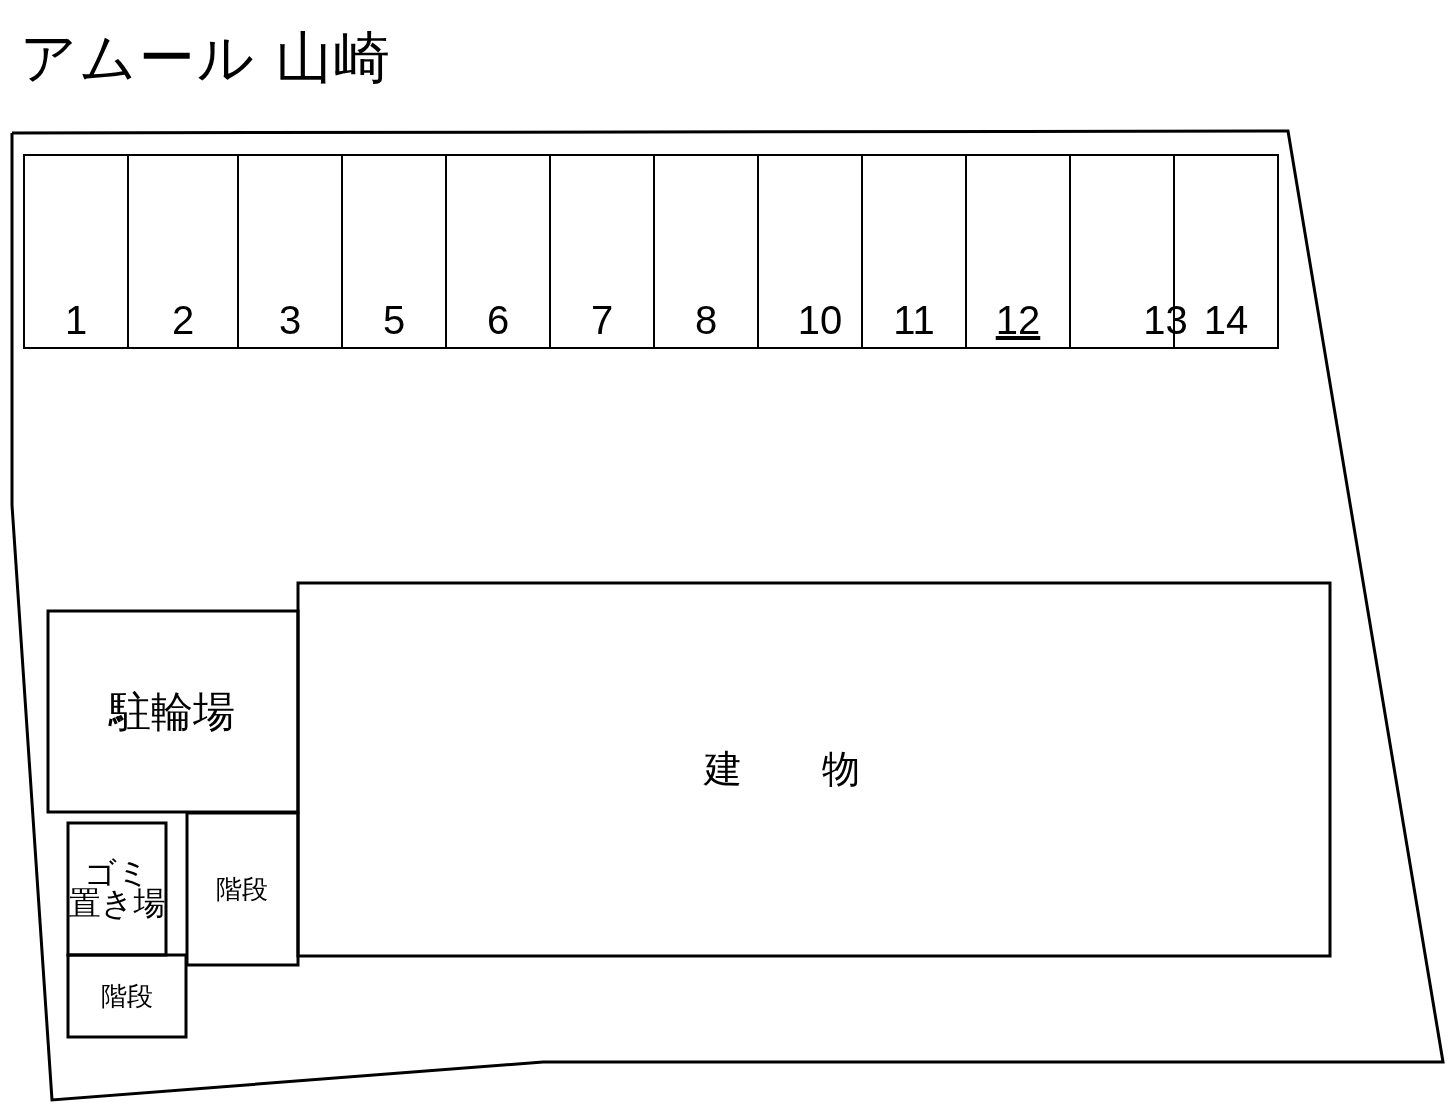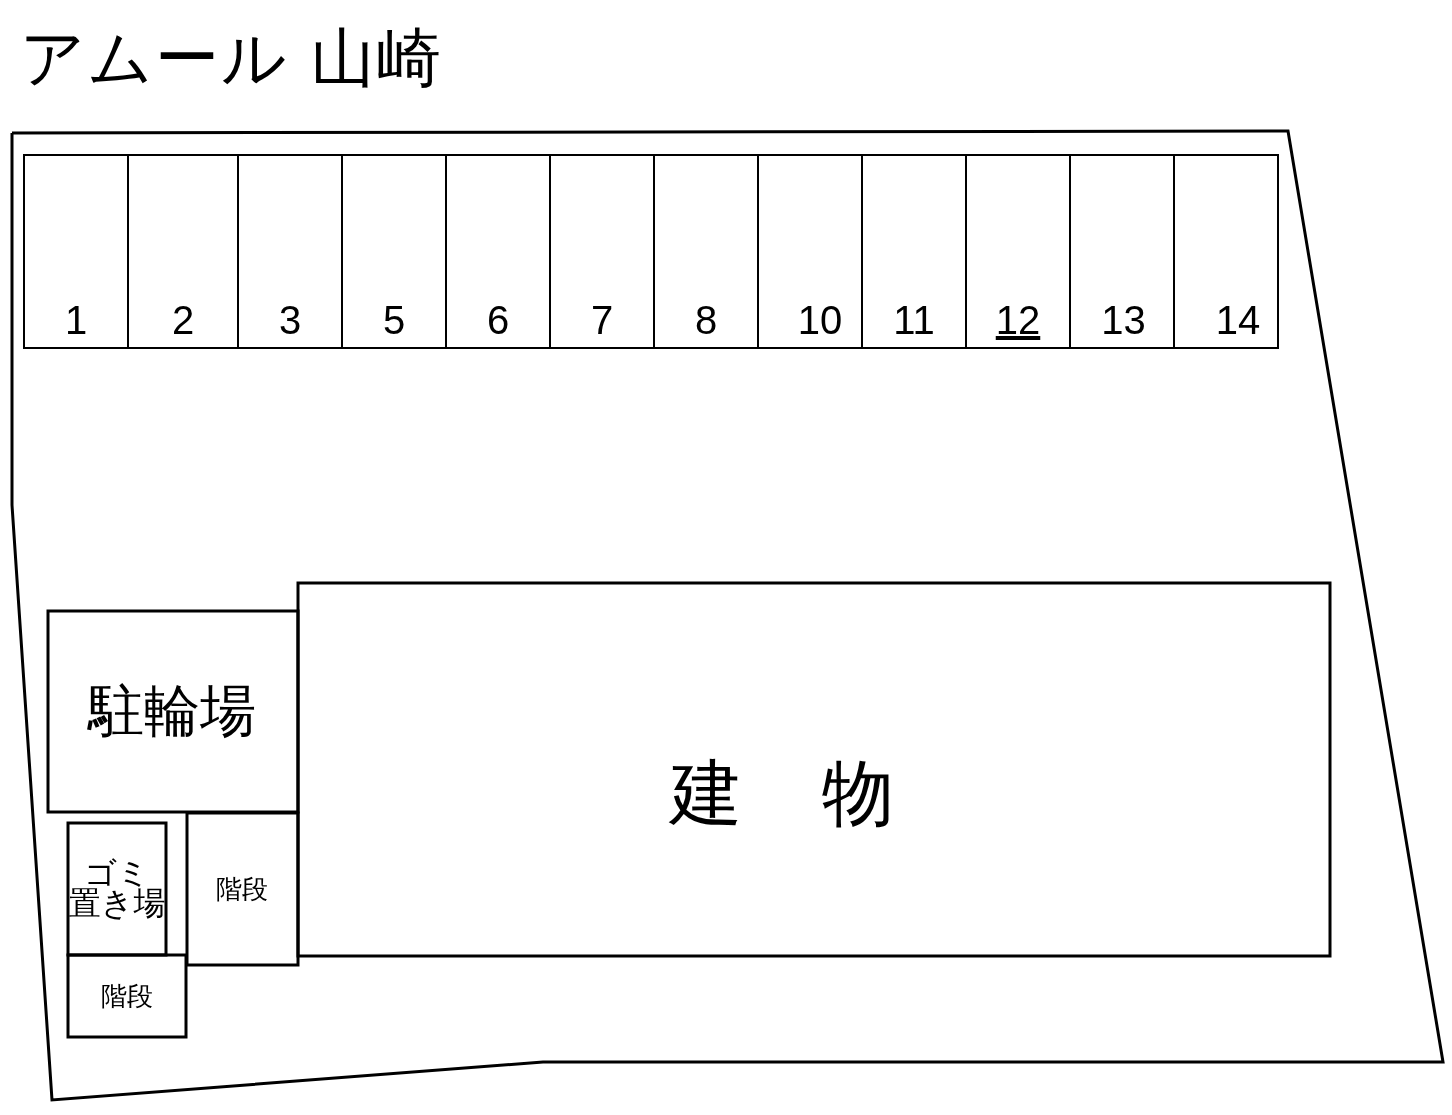--- a/index.html
+++ b/index.html
@@ -1,26 +1,26 @@
 <!DOCTYPE html>
 <html><head>
   <meta charset="utf-8">
   <style>
     html, body { margin: 0; padding: 0; background: #ffffff; }
     body { width: 1452px; height: 1115px; position: relative; overflow: hidden;
            font-family: "DejaVu Sans", "Liberation Sans", sans-serif; color: #000; }
-    .title { position: absolute; left: 20px; top: 8px; font-size: 64px; line-height: 100px;
+    .title { position: absolute; left: 20px; top: 8px; font-size: 56px; line-height: 100px;
              letter-spacing: 2px; white-space: nowrap; }
     svg.site { position: absolute; left: 0; top: 0; }
     .stall-label { position: absolute; top: 292px; height: 56px; font-size: 40px;
                    text-align: center; line-height: 56px; font-family: "Liberation Sans", sans-serif; }
     .box-label { position: absolute; text-align: center; display: flex; align-items: center;
                  justify-content: center; }
-    .bicycle { left: 48px; top: 611px; width: 248px; height: 201px; font-size: 56px; }
-    .building { left: 298px; top: 583px; width: 1032px; height: 373px; font-size: 72px; letter-spacing: 80px; padding-left: 16px; box-sizing: border-box; margin-top: 24px; }
+    .bicycle { left: 48px; top: 611px; width: 248px; height: 201px; font-size: 42px; }
+    .building { left: 298px; top: 583px; width: 1032px; height: 373px; font-size: 38px; letter-spacing: 80px; padding-left: 16px; box-sizing: border-box; }
     .garbage { left: 68px; top: 823px; width: 98px; height: 130px; font-size: 32px; line-height: 30px; flex-direction: column; }
     .stairs1 { left: 187px; top: 813px; width: 110px; height: 152px; font-size: 26px; }
     .stairs2 { left: 68px; top: 955px; width: 118px; height: 82px; font-size: 26px; }
   </style>
 </head>
 <body>
 
 <div class="title">アムール 山崎</div>
 
 <svg class="site" width="1452" height="1115">
@@ -56,22 +56,22 @@
 <div class="stall-label" style="left:24px;width:104px;">1</div>
 <div class="stall-label" style="left:128px;width:110px;">2</div>
 <div class="stall-label" style="left:238px;width:104px;">3</div>
 <div class="stall-label" style="left:342px;width:104px;">5</div>
 <div class="stall-label" style="left:446px;width:104px;">6</div>
 <div class="stall-label" style="left:550px;width:104px;">7</div>
 <div class="stall-label" style="left:654px;width:104px;">8</div>
 <div class="stall-label" style="left:758px;width:124px;">10</div>
 <div class="stall-label" style="left:862px;width:104px;">11</div>
 <div class="stall-label" style="left:966px;width:104px;text-decoration:underline;">12</div>
-<div class="stall-label" style="left:1070px;width:107px;">13</div>
-<div class="stall-label" style="left:1174px;width:104px;margin-left:12px;">14</div>
+<div class="stall-label" style="left:1070px;width:107px;padding-left:42px;">13</div>
+<div class="stall-label" style="left:1174px;width:104px;">14</div>
 
 <div class="box-label bicycle">駐輪場</div>
 <div class="box-label building">建物</div>
 <div class="box-label garbage">
   <span>ゴミ</span>
   <span>置き場</span>
 </div>
 <div class="box-label stairs1">階段</div>
 <div class="box-label stairs2">階段</div>
 

